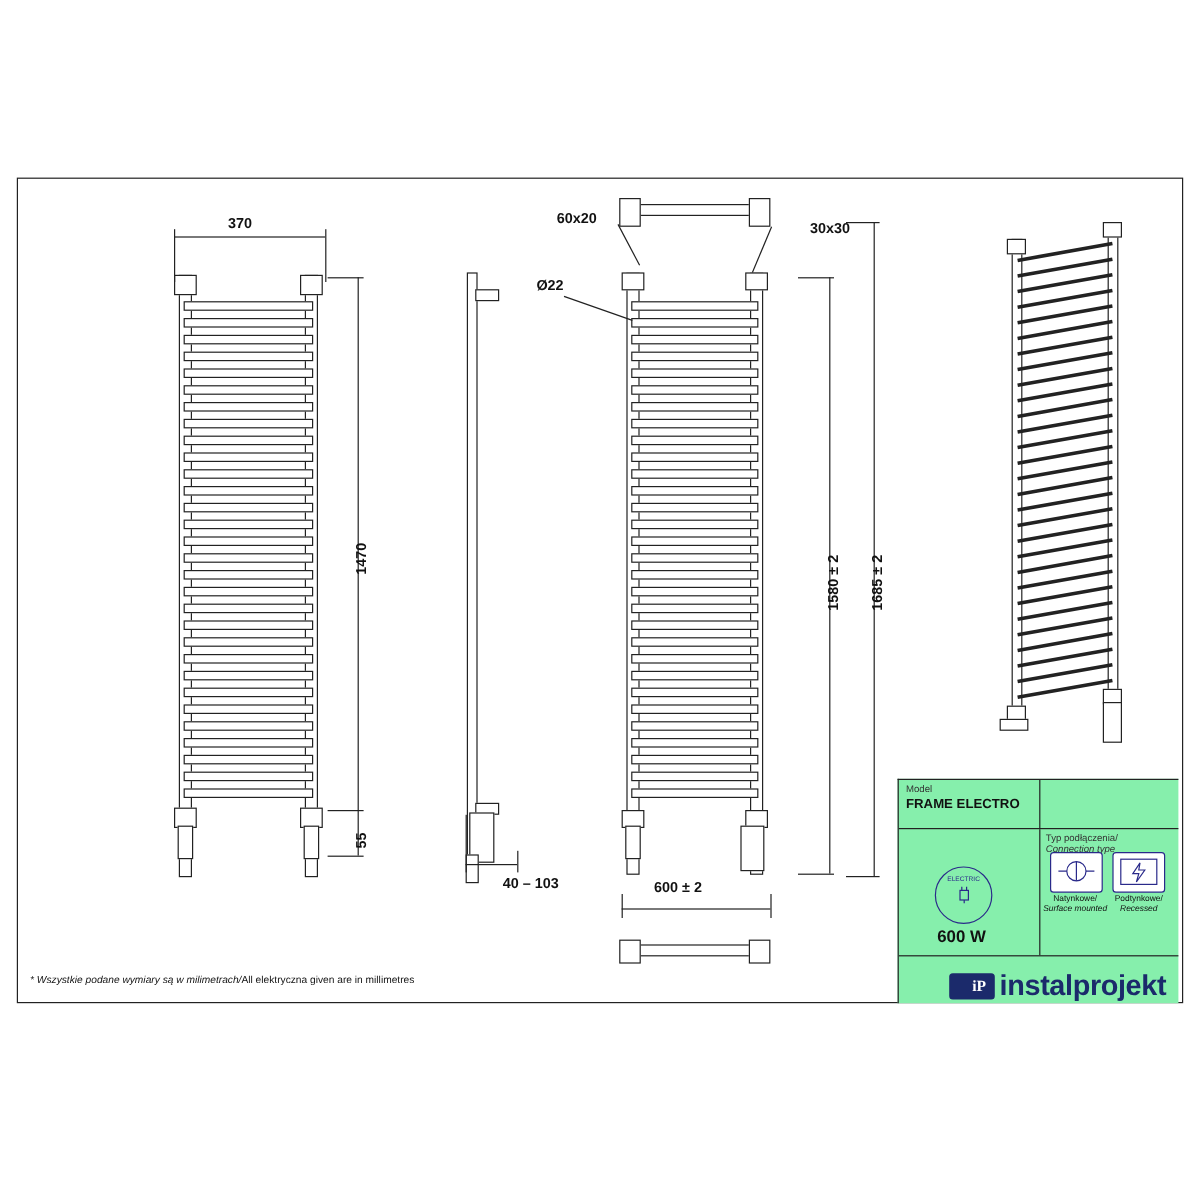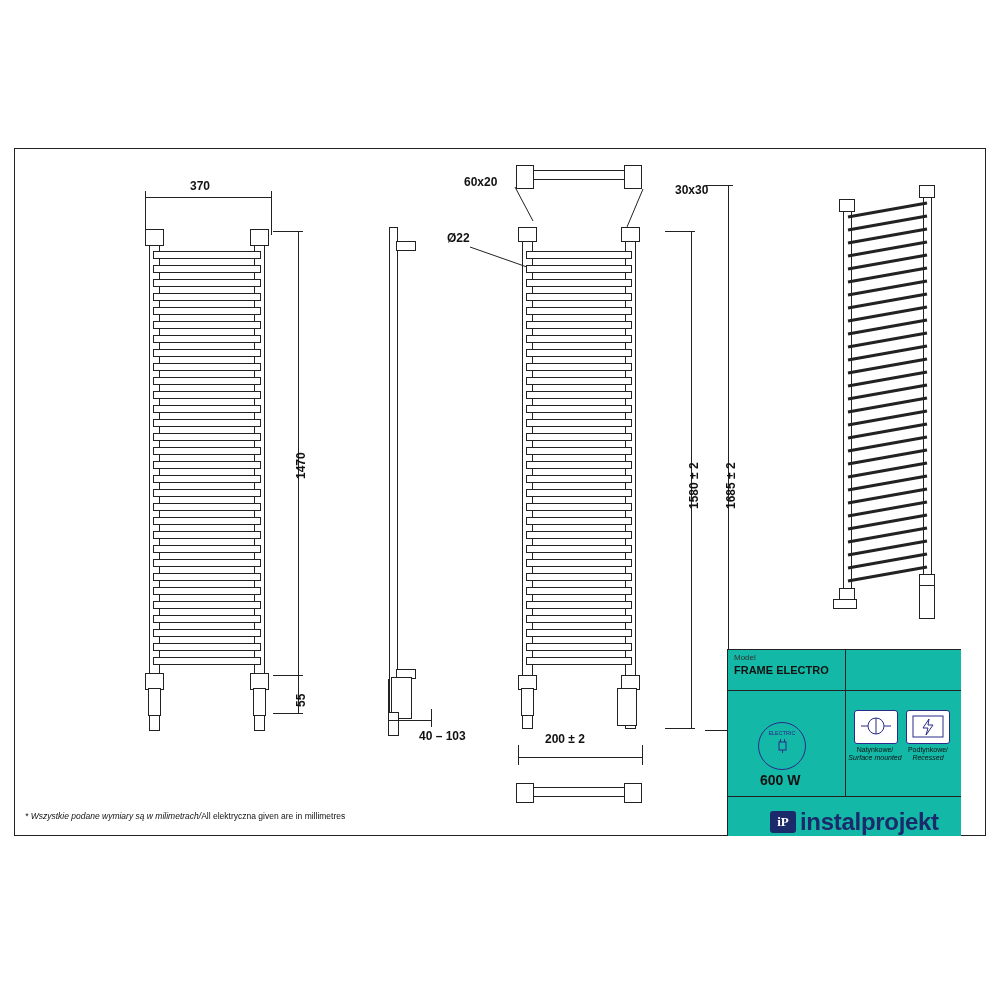--- a/index.html
+++ b/index.html
@@ -26,36 +26,36 @@
   .rail{position:absolute;background:#fff;border:1px solid #222;}
   .rung{position:absolute;background:#fff;border:1px solid #222;height:6px;}
   .corner{position:absolute;border:1px solid #222;background:#fff;}
   
   .dimline{position:absolute;background:#222;}
   .hline{height:1px;}
   .vline{width:1px;}
   
   #infobox{
     position:absolute;
-    left:712px;top:500px;
+    left:733px;top:500px;
     width:234px;height:187px;
     border-left:1px solid #222;border-top:1px solid #222;
     box-sizing:border-box;
-    background:#14b8a6;
+    background:#86efac;
   }
   .ib-cellL{position:absolute;left:0;width:50%;box-sizing:border-box;padding:3px 6px;}
   .ib-cellR{position:absolute;left:50%;width:50%;box-sizing:border-box;padding:3px 6px;}
   .ib-hdr{font-size:8px;color:#333;}
   .ib-val{font-size:11px;font-weight:bold;color:#111;margin-top:2px;}
   .divider{position:absolute;background:#222;}
   .note{position:absolute;font-size:8.5px;font-style:italic;color:#111;}
   .logo-text{font-size:24px;font-weight:bold;color:#1b2a6b;letter-spacing:-0.3px;}
   .logo-mark{display:inline-block;width:26px;height:22px;background:#1b2a6b;color:#fff;
      font-size:13px;font-weight:bold;text-align:center;line-height:22px;border-radius:3px;margin-right:4px;
-     font-family:"Liberation Serif",serif;}
+     font-family:"Liberation Serif",serif;padding-left:12px;}
   .circ{position:absolute;border:1px solid #2a2a8a;border-radius:50%;}
   .elec-txt{font-size:5.5px;color:#2a2a8a;text-align:center;}
   .sq{position:absolute;border:1px solid #2a2a8a;border-radius:3px;background:#fff;}
   .cap{position:absolute;font-size:7px;color:#111;text-align:center;line-height:1.15;}
 </style>
 </head>
 <body>
 
 <div id="sheet">
 
@@ -198,21 +198,21 @@
   <div class="abs lbl vert" style="left:672px;top:360px;">1580 ± 2</div>
 
   <div class="dimline vline" style="left:713px;top:36px;height:545px;"></div>
   <div class="dimline hline" style="left:690px;top:36px;width:28px;"></div>
   <div class="dimline hline" style="left:690px;top:581px;width:28px;"></div>
   <div class="abs lbl vert" style="left:709px;top:360px;">1685 ± 2</div>
 
   <div class="dimline hline" style="left:503px;top:608px;width:124px;"></div>
   <div class="dimline vline" style="left:503px;top:596px;height:20px;"></div>
   <div class="dimline vline" style="left:627px;top:596px;height:20px;"></div>
-  <div class="abs lbl" style="left:530px;top:583px;">200  ± 2</div>
+  <div class="abs lbl" style="left:530px;top:583px;">600  ± 2</div>
 
   <div class="rad" style="left:812px;top:36px;width:114px;height:430px;">
     <div class="rail" style="left:16px;top:14px;width:7px;height:400px;"></div>
     <div class="rail" style="left:96px;top:0px;width:7px;height:400px;"></div>
     <div class="corner" style="left:12px;top:14px;width:14px;height:11px;"></div>
     <div class="corner" style="left:92px;top:0px;width:14px;height:11px;"></div>
     <div class="corner" style="left:12px;top:403px;width:14px;height:11px;"></div>
     <div class="corner" style="left:92px;top:389px;width:14px;height:11px;"></div>
     <div class="corner" style="left:92px;top:400px;width:14px;height:32px;"></div>
     <div class="corner" style="left:6px;top:414px;width:22px;height:8px;"></div>
@@ -251,20 +251,24 @@
 
   <div id="infobox">
 
     <div class="ib-cellL" style="top:0;height:40px;">
       <div class="ib-hdr">Model</div>
       <div class="ib-val">FRAME ELECTRO</div>
     </div>
     <div class="divider" style="left:0;top:40px;width:100%;height:1px;"></div>
     <div class="divider" style="left:50%;top:0;width:1px;height:40px;"></div>
 
+    <div class="ib-cellR" style="top:41px;height:105px;">
+      <div class="ib-hdr">Typ podłączenia/</div>
+      <div class="ib-hdr" style="font-style:italic;">Connection type</div>
+    </div>
     <div class="divider" style="left:50%;top:41px;width:1px;height:105px;"></div>
 
     <div class="circ" style="left:30px;top:72px;width:46px;height:46px;">
       <div class="elec-txt" style="margin-top:7px;">ELECTRIC</div>
       <svg style="display:block;margin:1px auto 0;width:16px;height:16px;">
         <rect x="5" y="5" width="7" height="8" fill="none" stroke="#2a2a8a" stroke-width="1"></rect>
         <line x1="6.5" y1="2" x2="6.5" y2="5" stroke="#2a2a8a" stroke-width="1"></line>
         <line x1="10.5" y1="2" x2="10.5" y2="5" stroke="#2a2a8a" stroke-width="1"></line>
         <line x1="8.5" y1="13" x2="8.5" y2="16" stroke="#2a2a8a" stroke-width="1"></line>
       </svg>

